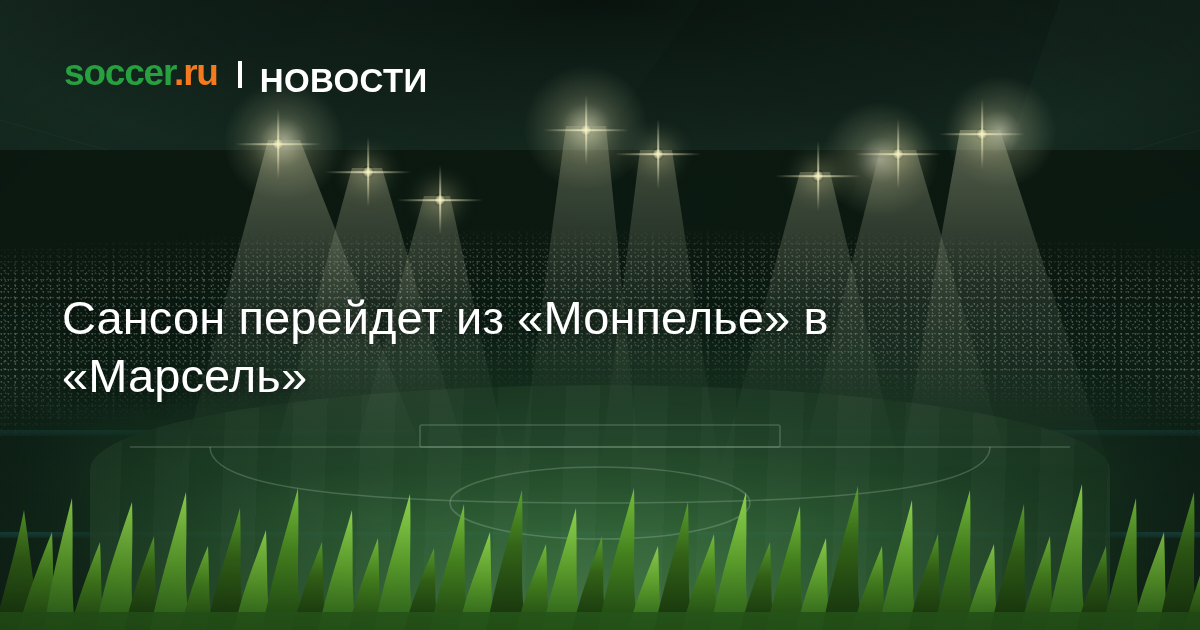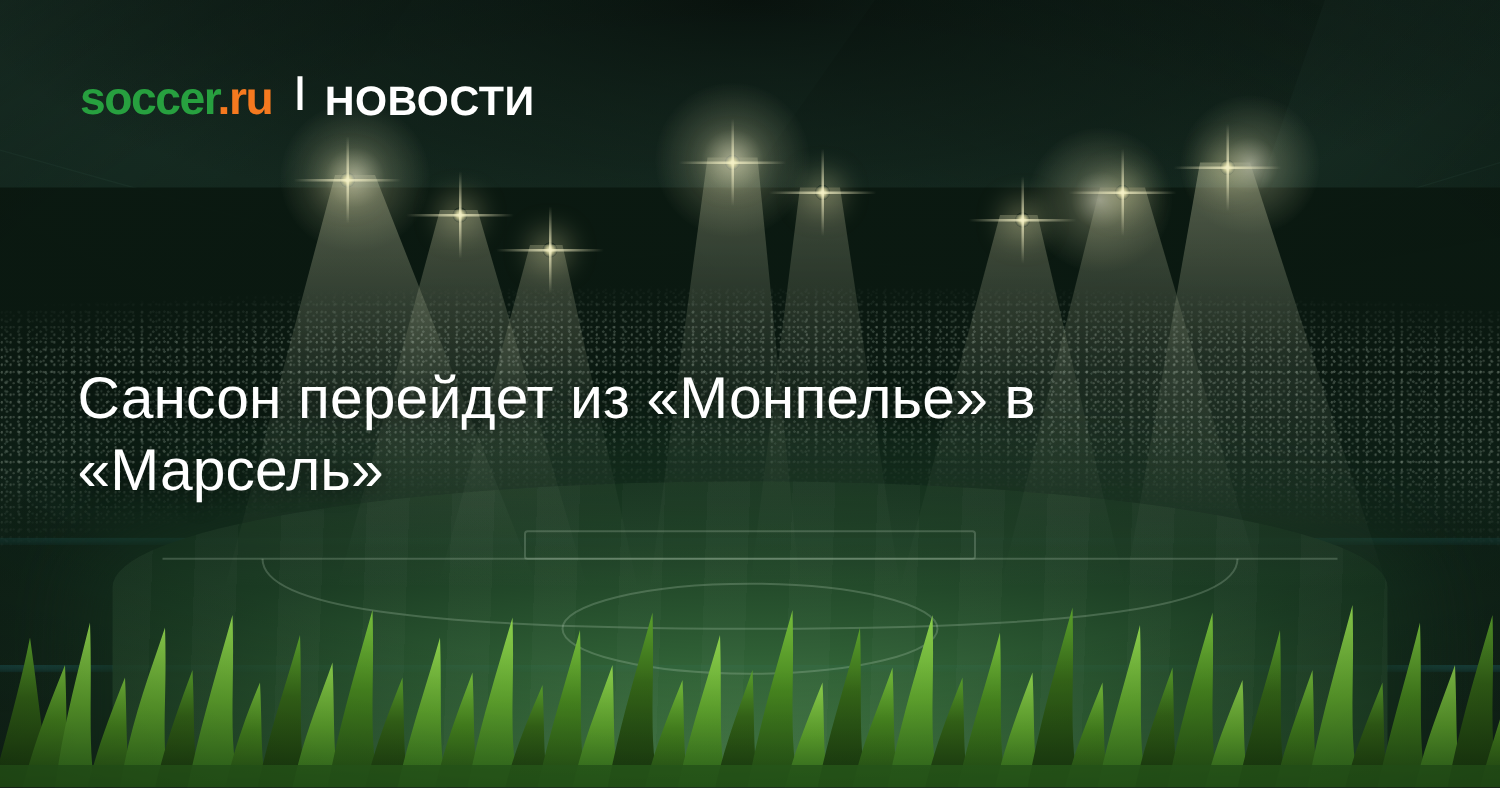--- a/index.html
+++ b/index.html
@@ -100,21 +100,21 @@
   .vignette{
     background:radial-gradient(120% 95% at 50% 45%, rgba(0,0,0,0) 42%, rgba(0,0,0,.42) 88%, rgba(0,0,0,.6) 100%);
     pointer-events:none;
   }
 
   
   .content{position:absolute;inset:0;}
 
   .brandbar{
     position:absolute;left:64px;top:48px;
-    display:flex;align-items:flex-end;
+    display:flex;align-items:center;
   }
   .logo{
     font-size:37px;font-weight:700;letter-spacing:-1.2px;line-height:1;
     white-space:nowrap;
   }
   .logo .green{color:#27a03f;}
   .logo .orange{color:#f5791f;}
   .divider{
     display:inline-block;width:4px;height:27px;background:#ffffff;
     margin:0 18px 0 20px;align-self:center;transform:translateY(2px);

